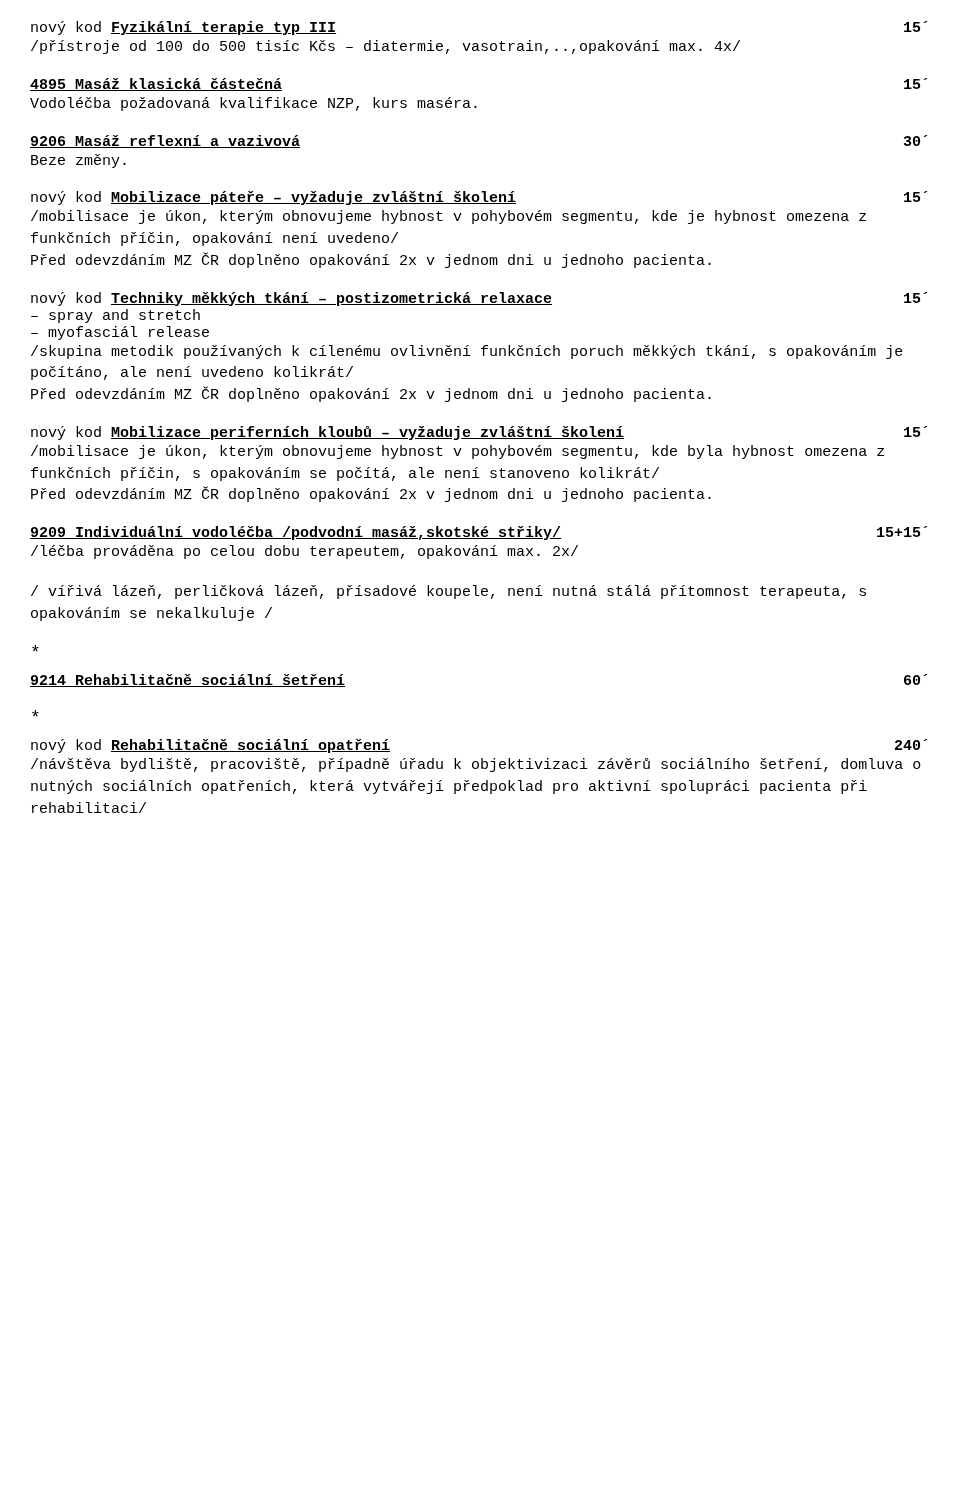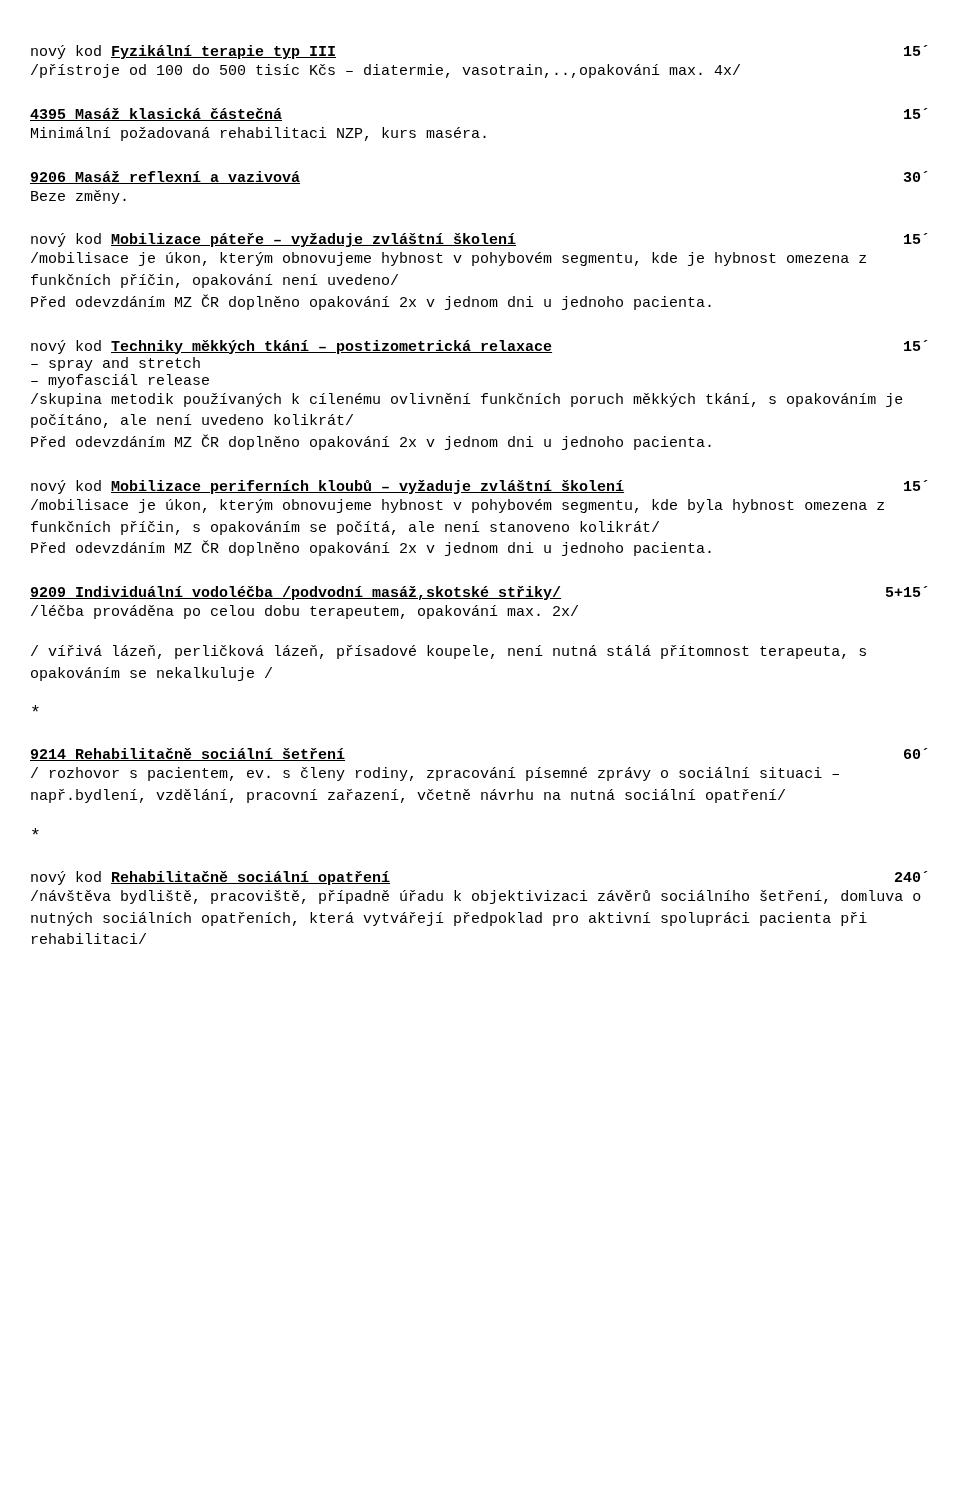--- a/index.html
+++ b/index.html
@@ -34,21 +34,20 @@
 
     .star {
       font-size: 18px;
       margin: 10px 0;
       display: block;
     }
 
     .header-row {
       display: flex;
       align-items: flex-start;
-      margin-top: 24px;
     }
 
     .header-left {
       flex: 1;
     }
 
     .header-right {
       text-align: right;
       font-weight: bold;
       font-size: 15px;
@@ -80,26 +79,26 @@
       <div class="header-right">15´</div>
     </div>
     <div class="section-body">
       /přístroje od 100 do 500 tisíc Kčs – diatermie, vasotrain,..,opakování max. 4x/
     </div>
   </div>
 
   <div class="section">
     <div class="header-row">
       <div class="header-left">
-        <span class="title-line">4395 Masáž klasická částečná</span>
+        <span class="title-line">4895 Masáž klasická částečná</span>
       </div>
       <div class="header-right">15´</div>
     </div>
     <div class="section-body-normal">
-      Minimální požadovaná rehabilitaci NZP, kurs maséra.
+      Vodoléčba požadovaná kvalifikace NZP, kurs maséra.
     </div>
   </div>
 
   <div class="section">
     <div class="header-row">
       <div class="header-left">
         <span class="title-line">9206 Masáž reflexní a vazivová</span>
       </div>
       <div class="header-right">30´</div>
     </div>
@@ -147,21 +146,21 @@
       /mobilisace je úkon, kterým obnovujeme hybnost v pohybovém segmentu, kde byla hybnost omezena z funkčních příčin, s opakováním se počítá, ale není stanoveno kolikrát/<br>
       Před odevzdáním MZ ČR doplněno opakování 2x v jednom dni u jednoho pacienta.
     </div>
   </div>
 
   <div class="section">
     <div class="header-row">
       <div class="header-left">
         <span class="title-line">9209 Individuální vodoléčba /podvodní masáž,skotské střiky/</span>
       </div>
-      <div class="header-right">5+15´</div>
+      <div class="header-right">15+15´</div>
     </div>
     <div class="section-body">
       /léčba prováděna po celou dobu terapeutem, opakování max. 2x/
     </div>
   </div>
 
   <div class="section">
     <div class="section-body">
       / vířivá lázeň, perličková lázeň, přísadové koupele, není nutná stálá přítomnost terapeuta, s opakováním se nekalkuluje /
     </div>
@@ -169,23 +168,20 @@
 
   <span class="star">*</span>
 
   <div class="section">
     <div class="header-row">
       <div class="header-left">
         <span class="title-line">9214 Rehabilitačně sociální šetření</span>
       </div>
       <div class="header-right">60´</div>
     </div>
-    <div class="section-body">
-      / rozhovor s pacientem, ev. s členy rodiny, zpracování písemné zprávy o sociální situaci – např.bydlení, vzdělání, pracovní zařazení, včetně návrhu na nutná sociální opatření/
-    </div>
   </div>
 
   <span class="star">*</span>
 
   <div class="section">
     <div class="header-row">
       <div class="header-left">
         <span class="normal-title">nový kod </span><span class="title-line">Rehabilitačně sociální opatření</span>
       </div>
       <div class="header-right">240´</div>

